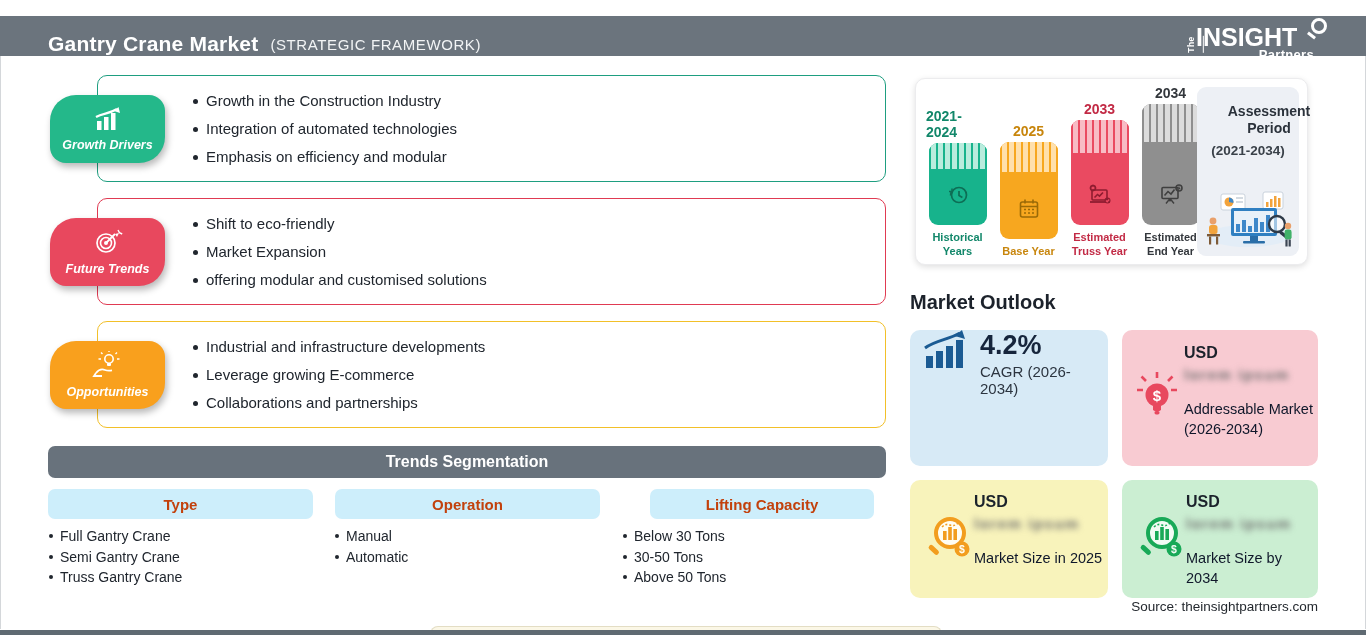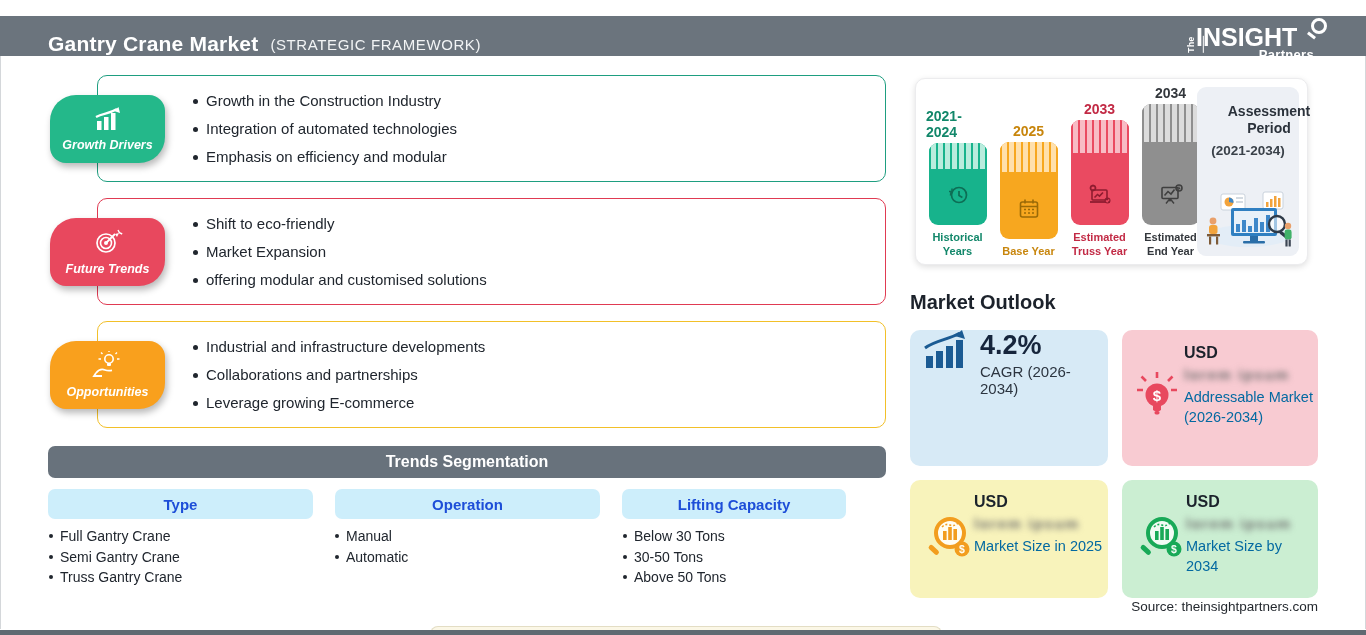--- a/index.html
+++ b/index.html
@@ -45,21 +45,21 @@
   .fw-list li { position:relative; font-size:15px; color:#20262e; padding-left:15px; line-height:28px; }
   .fw-list li::before { content:""; position:absolute; left:2px; top:12px; width:5px; height:5px; border-radius:50%; background:#20262e; }
   
   .seg-bar {
     position:absolute; left:48px; top:446px; width:838px; height:32px; background:#68727c;
     border-radius:7px; display:flex; align-items:center; justify-content:center;
     color:#fff; font-size:16px; font-weight:700;
   }
   .seg-pill {
     position:absolute; top:489px; height:30px; background:#cdeefb; border-radius:7px;
-    display:flex; align-items:center; justify-content:center; font-size:15px; font-weight:700; color:#1d4ed8;
+    display:flex; align-items:center; justify-content:center; font-size:15px; font-weight:700; color:#c2410c;
   }
   .seg-list { position:absolute; top:526px; list-style:none; }
   .seg-list li { position:relative; font-size:14px; color:#20262e; padding-left:12px; line-height:20.5px; }
   .seg-list li::before { content:""; position:absolute; left:1px; top:8px; width:4px; height:4px; border-radius:50%; background:#20262e; }
   
   .tl-card {
     position:absolute; left:915px; top:78px; width:393px; height:187px; background:#fff;
     border:1px solid #ececee; border-radius:10px; box-shadow:0 2px 6px rgba(0,0,0,.13);
   }
   .tl-bars { position:absolute; left:10px; top:6px; bottom:6px; width:278px; display:flex; gap:8px; align-items:flex-end; }
@@ -96,21 +96,21 @@
   .card-pink   { left:1122px; top:330px; width:196px; height:136px; background:#f8cbd2; }
   .card-yellow { left:910px;  top:480px; width:198px; height:118px; background:#f8f3bb; }
   .card-green  { left:1122px; top:480px; width:196px; height:118px; background:#cbeed2; }
   .card-value { font-size:27px; font-weight:800; color:#16253c; line-height:30px; }
   .card-vlabel { font-size:15px; color:#2c3540; margin-top:3px; }
   .card-icon-abs { position:absolute; left:12px; top:50%; transform:translateY(-50%); }
   .card-text { margin-left:62px; padding-top:14px; padding-right:4px; }
   .card-yellow .card-text, .card-green .card-text { padding-top:13px; margin-left:64px; }
   .card-usd { font-size:16px; font-weight:800; color:#1b222b; }
   .card-blur { font-size:15px; font-weight:800; color:#6e6e6e; letter-spacing:1.5px; filter:blur(3.2px); margin-top:4px; }
-  .card-label { font-size:14.5px; color:#0369a1; line-height:20px; margin-top:4px; }
+  .card-label { font-size:14.5px; color:#0f172a; line-height:20px; margin-top:16px; }
   .source-line { position:absolute; right:48px; top:599px; font-size:13.5px; color:#24292f; }
   
   .bottom-bar  { position:absolute; left:0; right:0; bottom:0; height:5px; background:#5f6a72; }
   .bottom-peek { position:absolute; left:430px; width:512px; bottom:0; height:9px; background:#fbf7e6;
                  border:1px solid #e3ddc4; border-bottom:none; border-radius:8px 8px 0 0; }
 </style>
 </head>
 <body>
 
 <div class="header">
@@ -177,35 +177,35 @@
       <path d="M17 1 v-2 M10.5 3 l-1.5-1.5 M23.5 3 l1.5-1.5 M9 8 h-2.5 M25 8 h2.5" stroke="#fff" stroke-width="1.4"></path>
       <path d="M4 22 q4 -5 9 -3 q3 1.2 7 .4" stroke="#fff" stroke-width="1.8" fill="none"></path>
       <path d="M4 22 l-2 3 h8" stroke="#fff" stroke-width="1.8" fill="none"></path>
     </svg>
   </span>
   <span class="fw-badge-label">Opportunities</span>
 </div>
 <div class="fw-box orange" style="top:321px">
   <ul class="fw-list">
     <li>Industrial and infrastructure developments</li>
+    <li>Leverage growing E-commerce</li>
     <li>Collaborations and partnerships</li>
-    <li>Leverage growing E-commerce</li>
   </ul>
 </div>
 
 <div class="seg-bar">
   <span>Trends Segmentation</span>
 </div>
 <div class="seg-pill" style="left:48px; width:265px">
   <span>Type</span>
 </div>
 <div class="seg-pill" style="left:335px; width:265px">
   <span>Operation</span>
 </div>
-<div class="seg-pill" style="left:622px; width:224px">
+<div class="seg-pill" style="left:650px; width:224px">
   <span>Lifting Capacity</span>
 </div>
 <ul class="seg-list" style="left:48px">
   <li>Full Gantry Crane</li>
   <li>Semi Gantry Crane</li>
   <li>Truss Gantry Crane</li>
 </ul>
 <ul class="seg-list" style="left:334px">
   <li>Manual</li>
   <li>Automatic</li>

